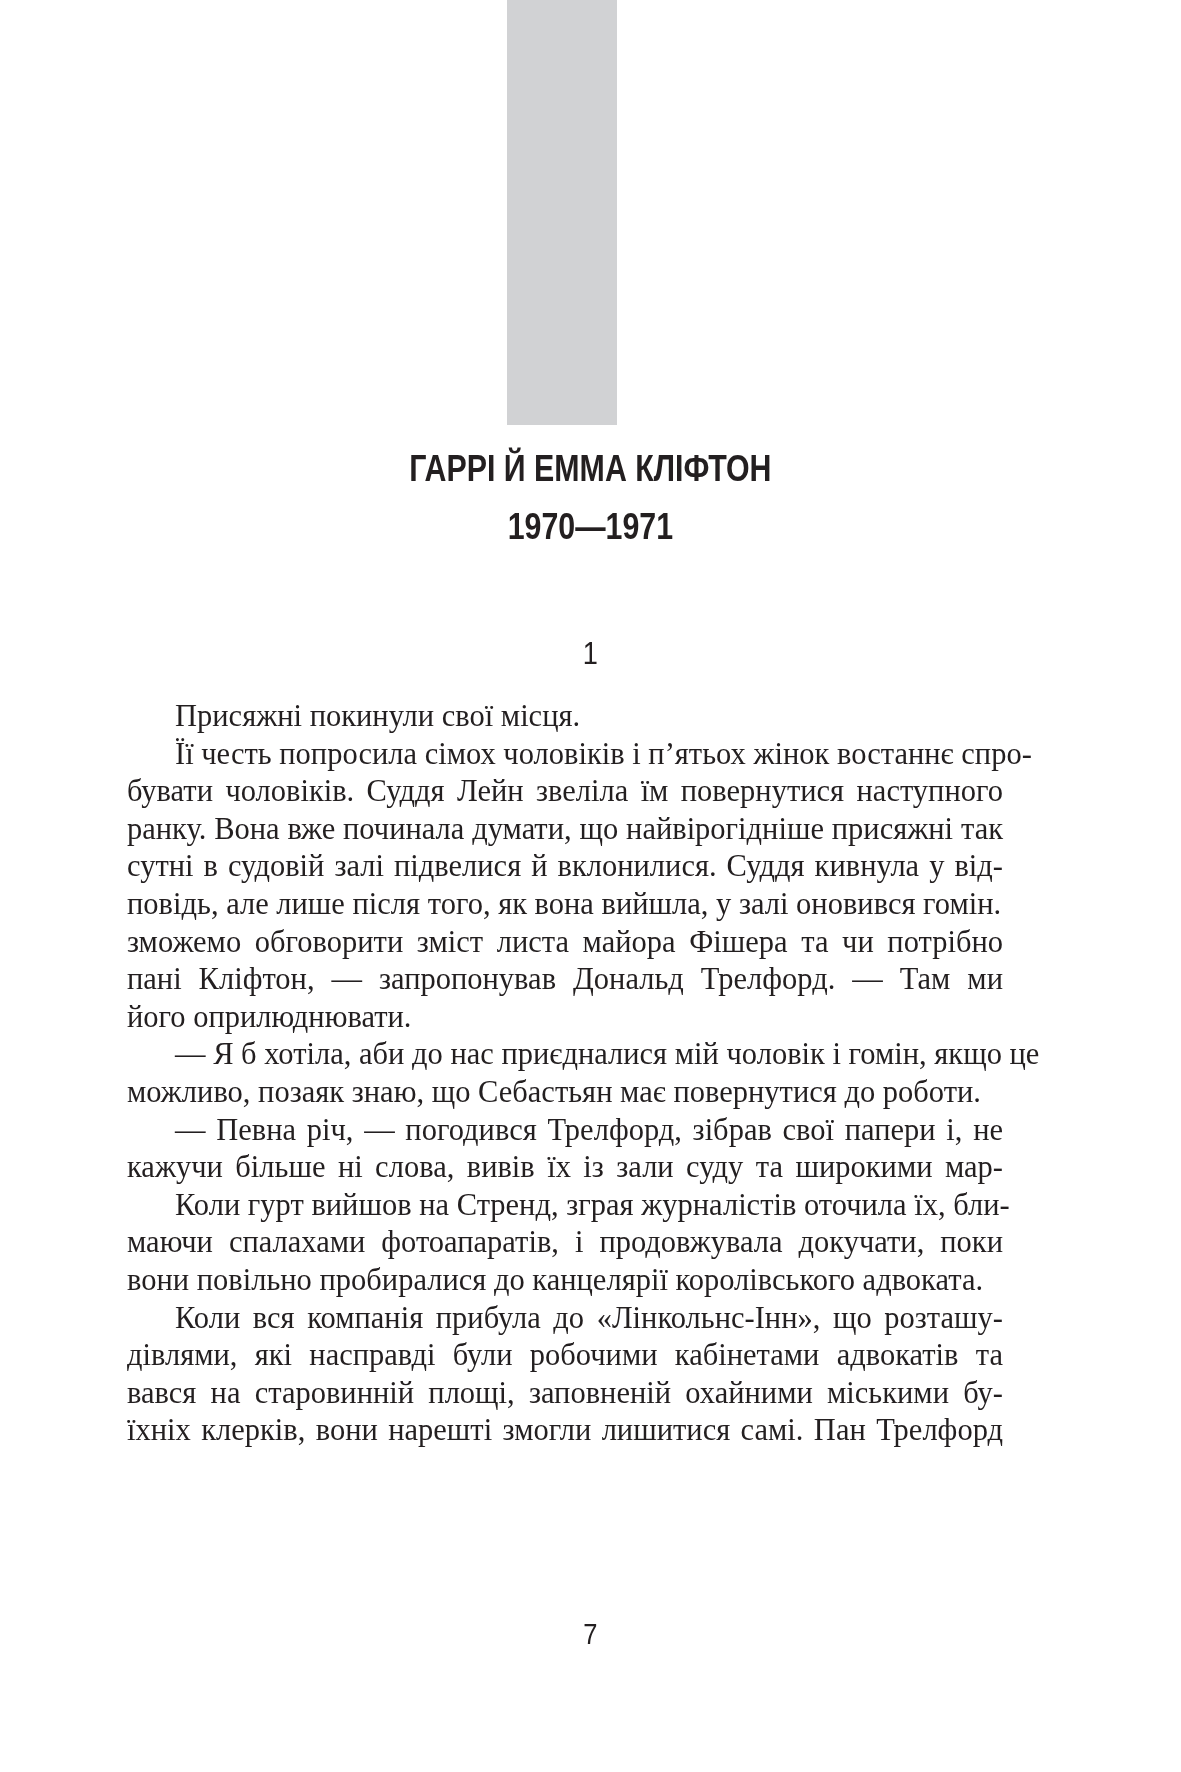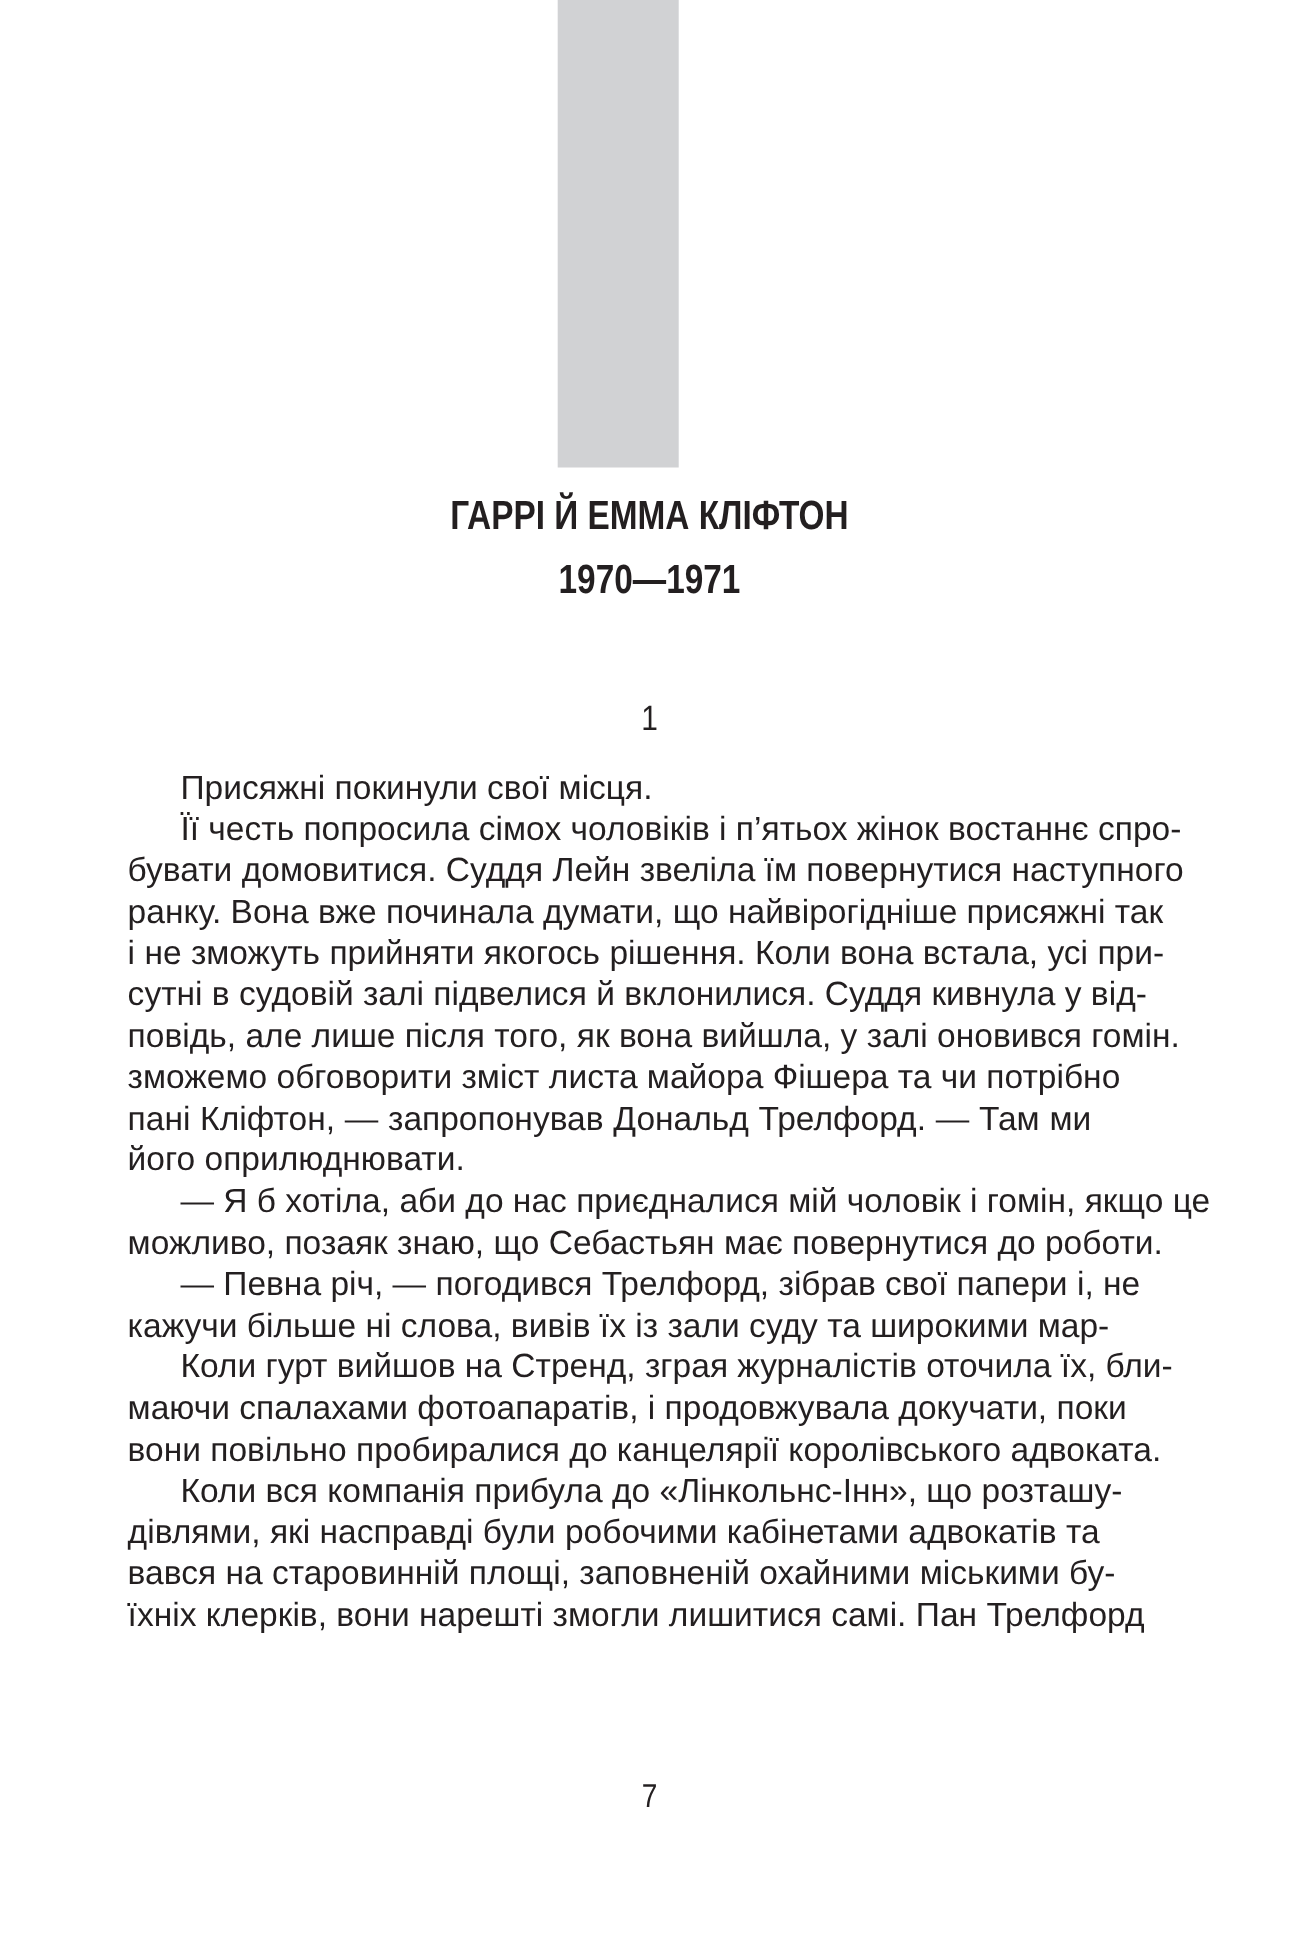--- a/index.html
+++ b/index.html
@@ -44,24 +44,24 @@
     width: 1181px;
     top: 635px;
     text-align: center;
     font-family: "Liberation Sans", sans-serif;
     font-size: 32px;
     transform: scaleX(0.85);
     transform-origin: 590px 0;
   }
   .body-text {
     position: absolute;
-    left: 116px;
+    left: 127px;
     top: 698px;
     width: 876px;
-    font-family: Liberation Sans, sans-serif;
+    font-family: Liberation Serif, serif;
     font-size: 30.5px;
     line-height: 37.6px;
     text-align: justify;
     hyphens: manual;
   }
   .body-text .line {
     display: block;
     text-align: justify;
     text-align-last: justify;
     white-space: nowrap;
@@ -93,23 +93,22 @@
 <div class="part-title">
   <div>ГАРРІ Й ЕММА КЛІФТОН</div>
   <div>1970—1971</div>
 </div>
 
 <div class="chapter-num">1</div>
 
 <div class="body-text">
   <span class="line indent last">Присяжні покинули свої місця.</span>
   <span class="line indent">Її честь попросила сімох чоловіків і п’ятьох жінок востаннє спро-</span>
-  <span class="line">бувати домовитися. Суддя Лейн звеліла їм повернутися наступного</span>
+  <span class="line">бувати чоловіків. Суддя Лейн звеліла їм повернутися наступного</span>
   <span class="line">ранку. Вона вже починала думати, що найвірогідніше присяжні так</span>
-  <span class="line">і не зможуть прийняти якогось рішення. Коли вона встала, усі при-</span>
   <span class="line">сутні в судовій залі підвелися й вклонилися. Суддя кивнула у від-</span>
   <span class="line last">повідь, але лише після того, як вона вийшла, у залі оновився гомін.</span>
   <span class="line">зможемо обговорити зміст листа майора Фішера та чи потрібно</span>
   <span class="line">пані Кліфтон, — запропонував Дональд Трелфорд. — Там ми</span>
   <span class="line last">його оприлюднювати.</span>
   <span class="line indent">— Я б хотіла, аби до нас приєдналися мій чоловік і гомін, якщо це</span>
   <span class="line last">можливо, позаяк знаю, що Себастьян має повернутися до роботи.</span>
   <span class="line indent">— Певна річ, — погодився Трелфорд, зібрав свої папери і, не</span>
   <span class="line">кажучи більше ні слова, вивів їх із зали суду та широкими мар-</span>
   <span class="line indent">Коли гурт вийшов на Стренд, зграя журналістів оточила їх, бли-</span>

